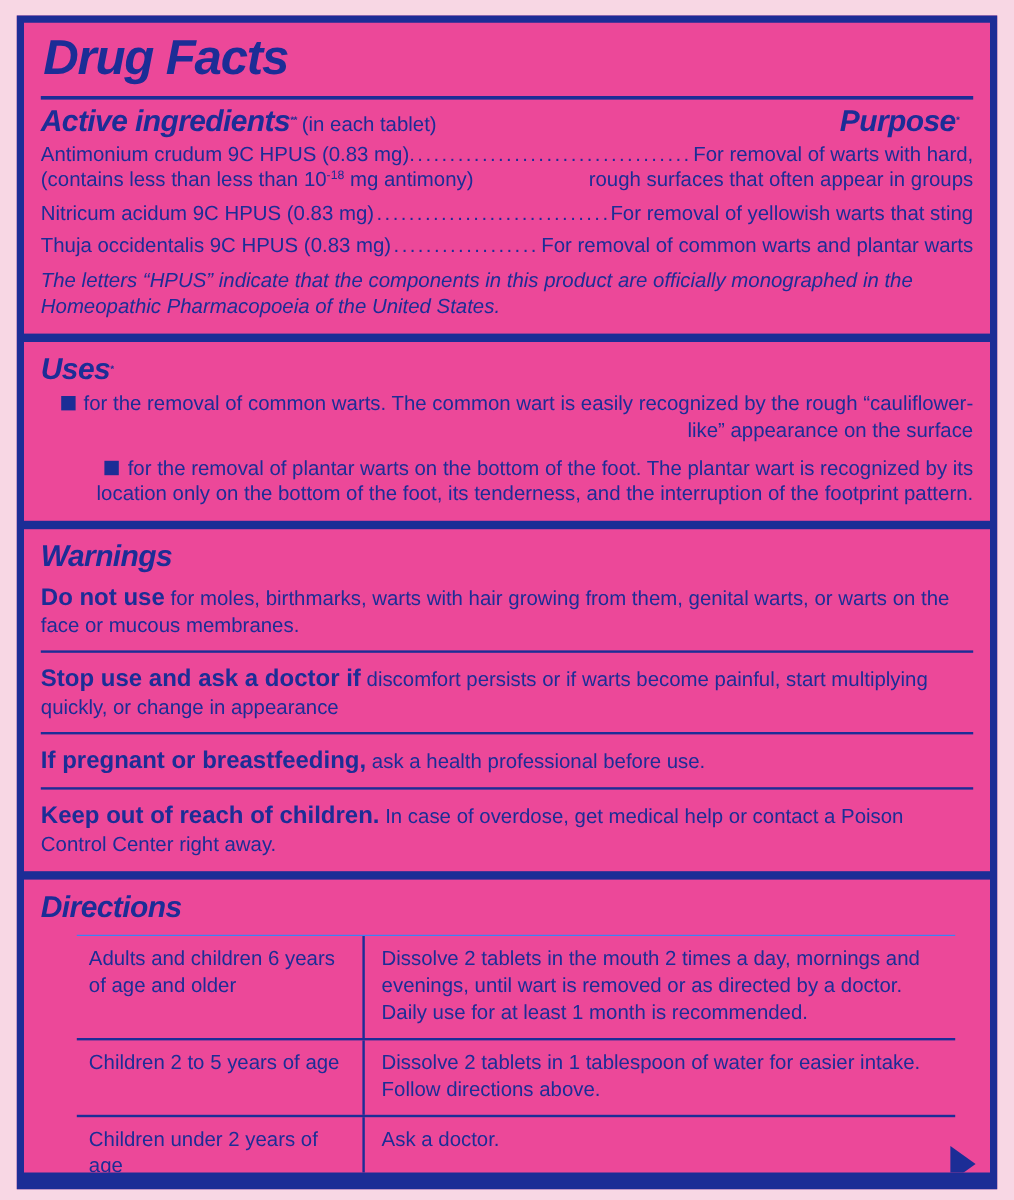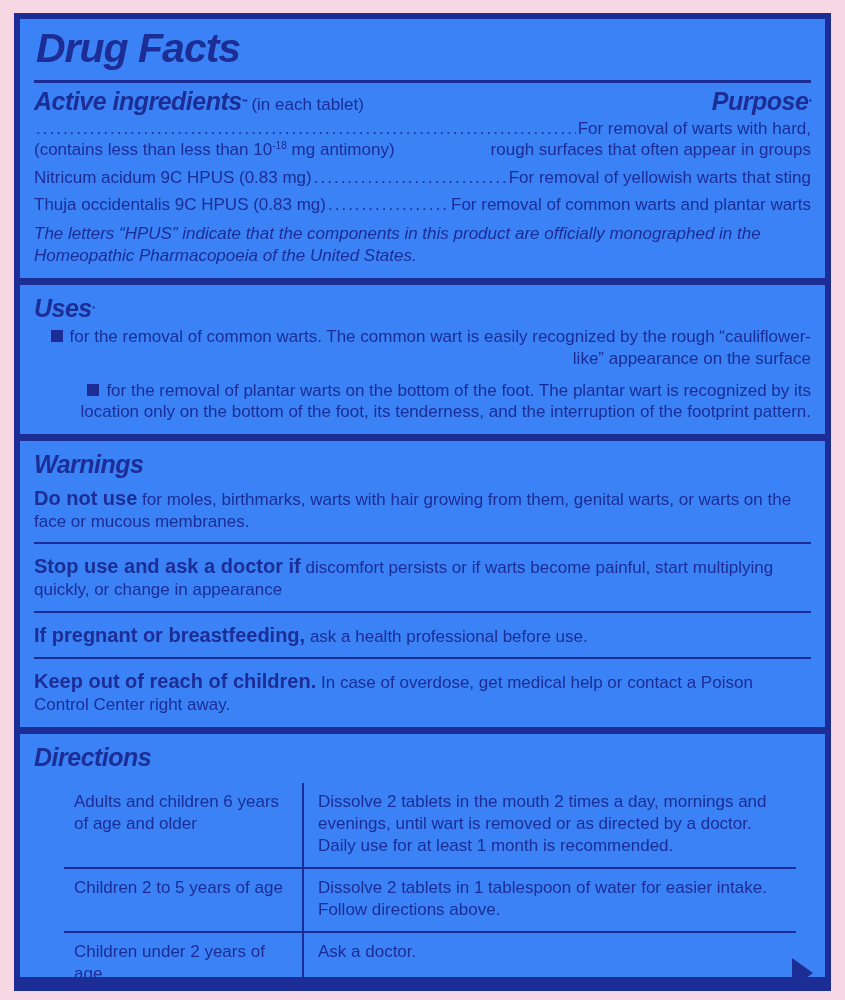--- a/index.html
+++ b/index.html
@@ -12,21 +12,21 @@
     overflow: hidden;
     background: #f8d7e4;
     font-family: "Liberation Sans", sans-serif;
     color: #1c2d96;
   }
   .label-panel {
     box-sizing: border-box;
     width: 817px;
     height: 978px;
     margin: 13px auto 0 auto;
-    background: #3b82f6;
+    background: #ec4899;
     border: 6px solid #1c2d96;
     border-bottom-width: 14px;
     padding: 2px 14px 0 14px;
     overflow: hidden;
   }
   .page-title {
     font-size: 41px;
     font-weight: bold;
     font-style: italic;
     letter-spacing: -1px;
@@ -40,21 +40,21 @@
   .sec-head {
     font-size: 25px;
     font-weight: bold;
     font-style: italic;
     letter-spacing: -0.5px;
   }
   .sec-head-row {
     display: flex;
     justify-content: space-between;
     align-items: baseline;
-    margin: 2px 0 2px 0;
+    margin: 2px 12px 2px 0;
   }
   .qualifier {
     font-size: 17px;
     font-weight: normal;
     font-style: normal;
     letter-spacing: 0;
   }
   sup.marker {
     font-size: 0.5em;
     vertical-align: super;
@@ -112,21 +112,21 @@
   .thin-rule {
     height: 2px;
     background: #1c2d96;
     margin: 9px 0;
   }
   .directions-section { position: relative; }
   .dir-table {
     box-sizing: border-box;
     width: 732px;
     margin: 8px 0 0 30px;
-    border-top: 3px solid #3b82f6;
+    border-top: 1px solid #3b82f6;
   }
   .dir-row {
     display: flex;
     border-bottom: 2px solid #1c2d96;
   }
   .dir-age {
     box-sizing: border-box;
     width: 240px;
     flex: none;
     border-right: 2px solid #1c2d96;
@@ -164,20 +164,21 @@
       <div>
         <span class="sec-head">Active ingredients</span><sup class="marker sec-head">**</sup>
         <span class="qualifier">(in each tablet)</span>
       </div>
       <div>
         <span class="sec-head">Purpose</span><sup class="marker sec-head">*</sup>
       </div>
     </div>
 
     <div class="ing-row">
+      <span class="ing-name">Antimonium crudum 9C HPUS (0.83 mg).</span>
       <span class="leader">..........................................................................................................................</span>
       <span class="ing-purpose">For removal of warts with hard,</span>
     </div>
 
     <div class="ing-row">
       <span class="ing-name"><span>(contains less than less than 10</span><sup class="sup-exp">-18</sup><span> mg antimony)</span></span>
       <span class="spacer"></span>
       <span class="ing-purpose">rough surfaces that often appear in groups</span>
     </div>
 

